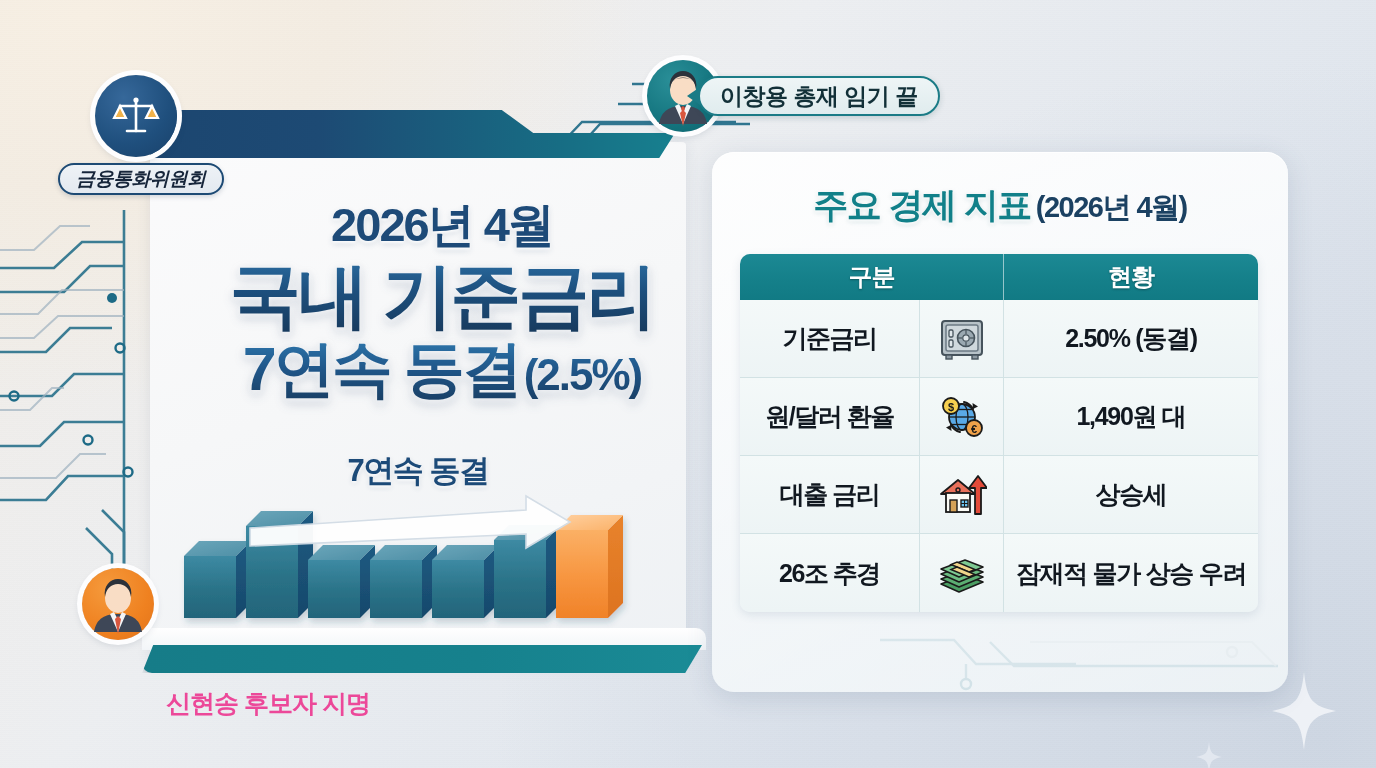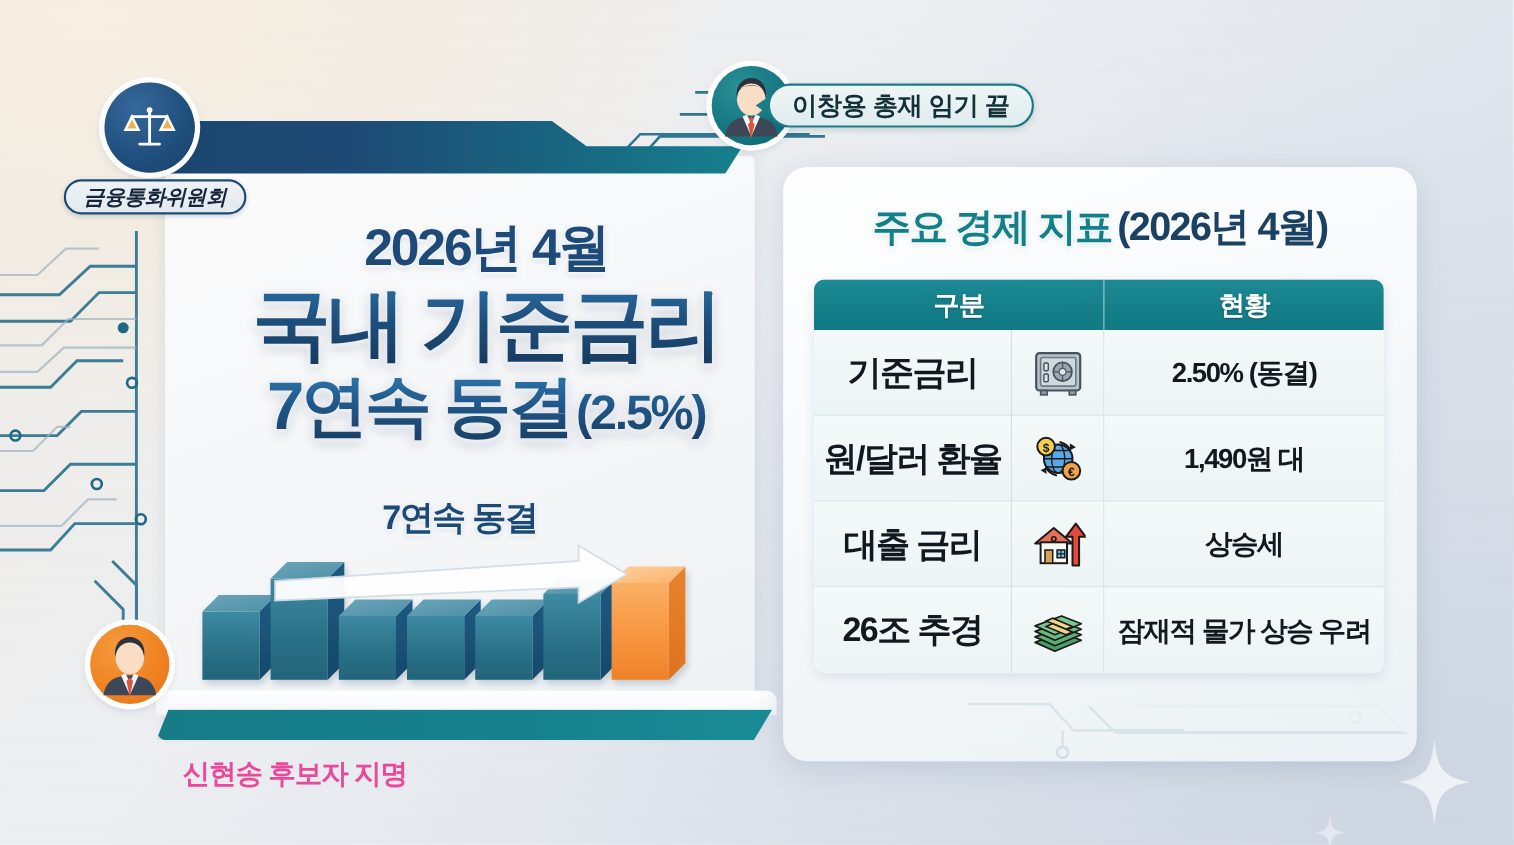--- a/index.html
+++ b/index.html
@@ -136,21 +136,21 @@
   }
   #panel-title{
     position:absolute;left:712px;top:182px;width:576px;text-align:center;
     letter-spacing:-1.5px;white-space:nowrap;
   }
   #panel-title .t-main{
     font-size:35px;font-weight:800;color:#118089;
     text-shadow:0 2px 3px rgba(255,255,255,.95),0 2px 5px rgba(20,90,100,.22);
   }
   #panel-title .t-sub{
-    font-size:36px;font-weight:700;color:#1b4162;margin-left:5px;
+    font-size:29px;font-weight:700;color:#1b4162;margin-left:5px;
   }
 
   
   #metrics-table{
     position:absolute;left:740px;top:254px;width:518px;
     border-collapse:separate;border-spacing:0;
     border-radius:10px;overflow:hidden;
     box-shadow:0 3px 10px rgba(60,90,120,.13);
   }
   #metrics-table th{
@@ -159,21 +159,21 @@
     height:46px;text-shadow:0 1px 2px rgba(0,40,45,.45);text-align:center;
   }
   #metrics-table th.th-left{border-right:1px solid rgba(255,255,255,.55);}
   #metrics-table td{
     background:linear-gradient(180deg,#f4f9f9 0%,#edf4f5 100%);
     border-bottom:1px solid #d2e2e4;
     height:78px;vertical-align:middle;
   }
   #metrics-table tr:last-child td{border-bottom:none;}
   td.c-label{
-    width:180px;text-align:center;font-size:31px;font-weight:800;
+    width:180px;text-align:center;font-size:25px;font-weight:800;
     color:#111820;letter-spacing:-1.5px;border-right:1px solid #d2e2e4;
   }
   td.c-icon{
     width:84px;text-align:center;border-right:1px solid #d2e2e4;
     background:linear-gradient(180deg,#fbfdfd 0%,#f4f9fa 100%);
   }
   td.c-value{
     text-align:center;font-size:25px;font-weight:800;
     color:#111820;letter-spacing:-1.3px;
   }

